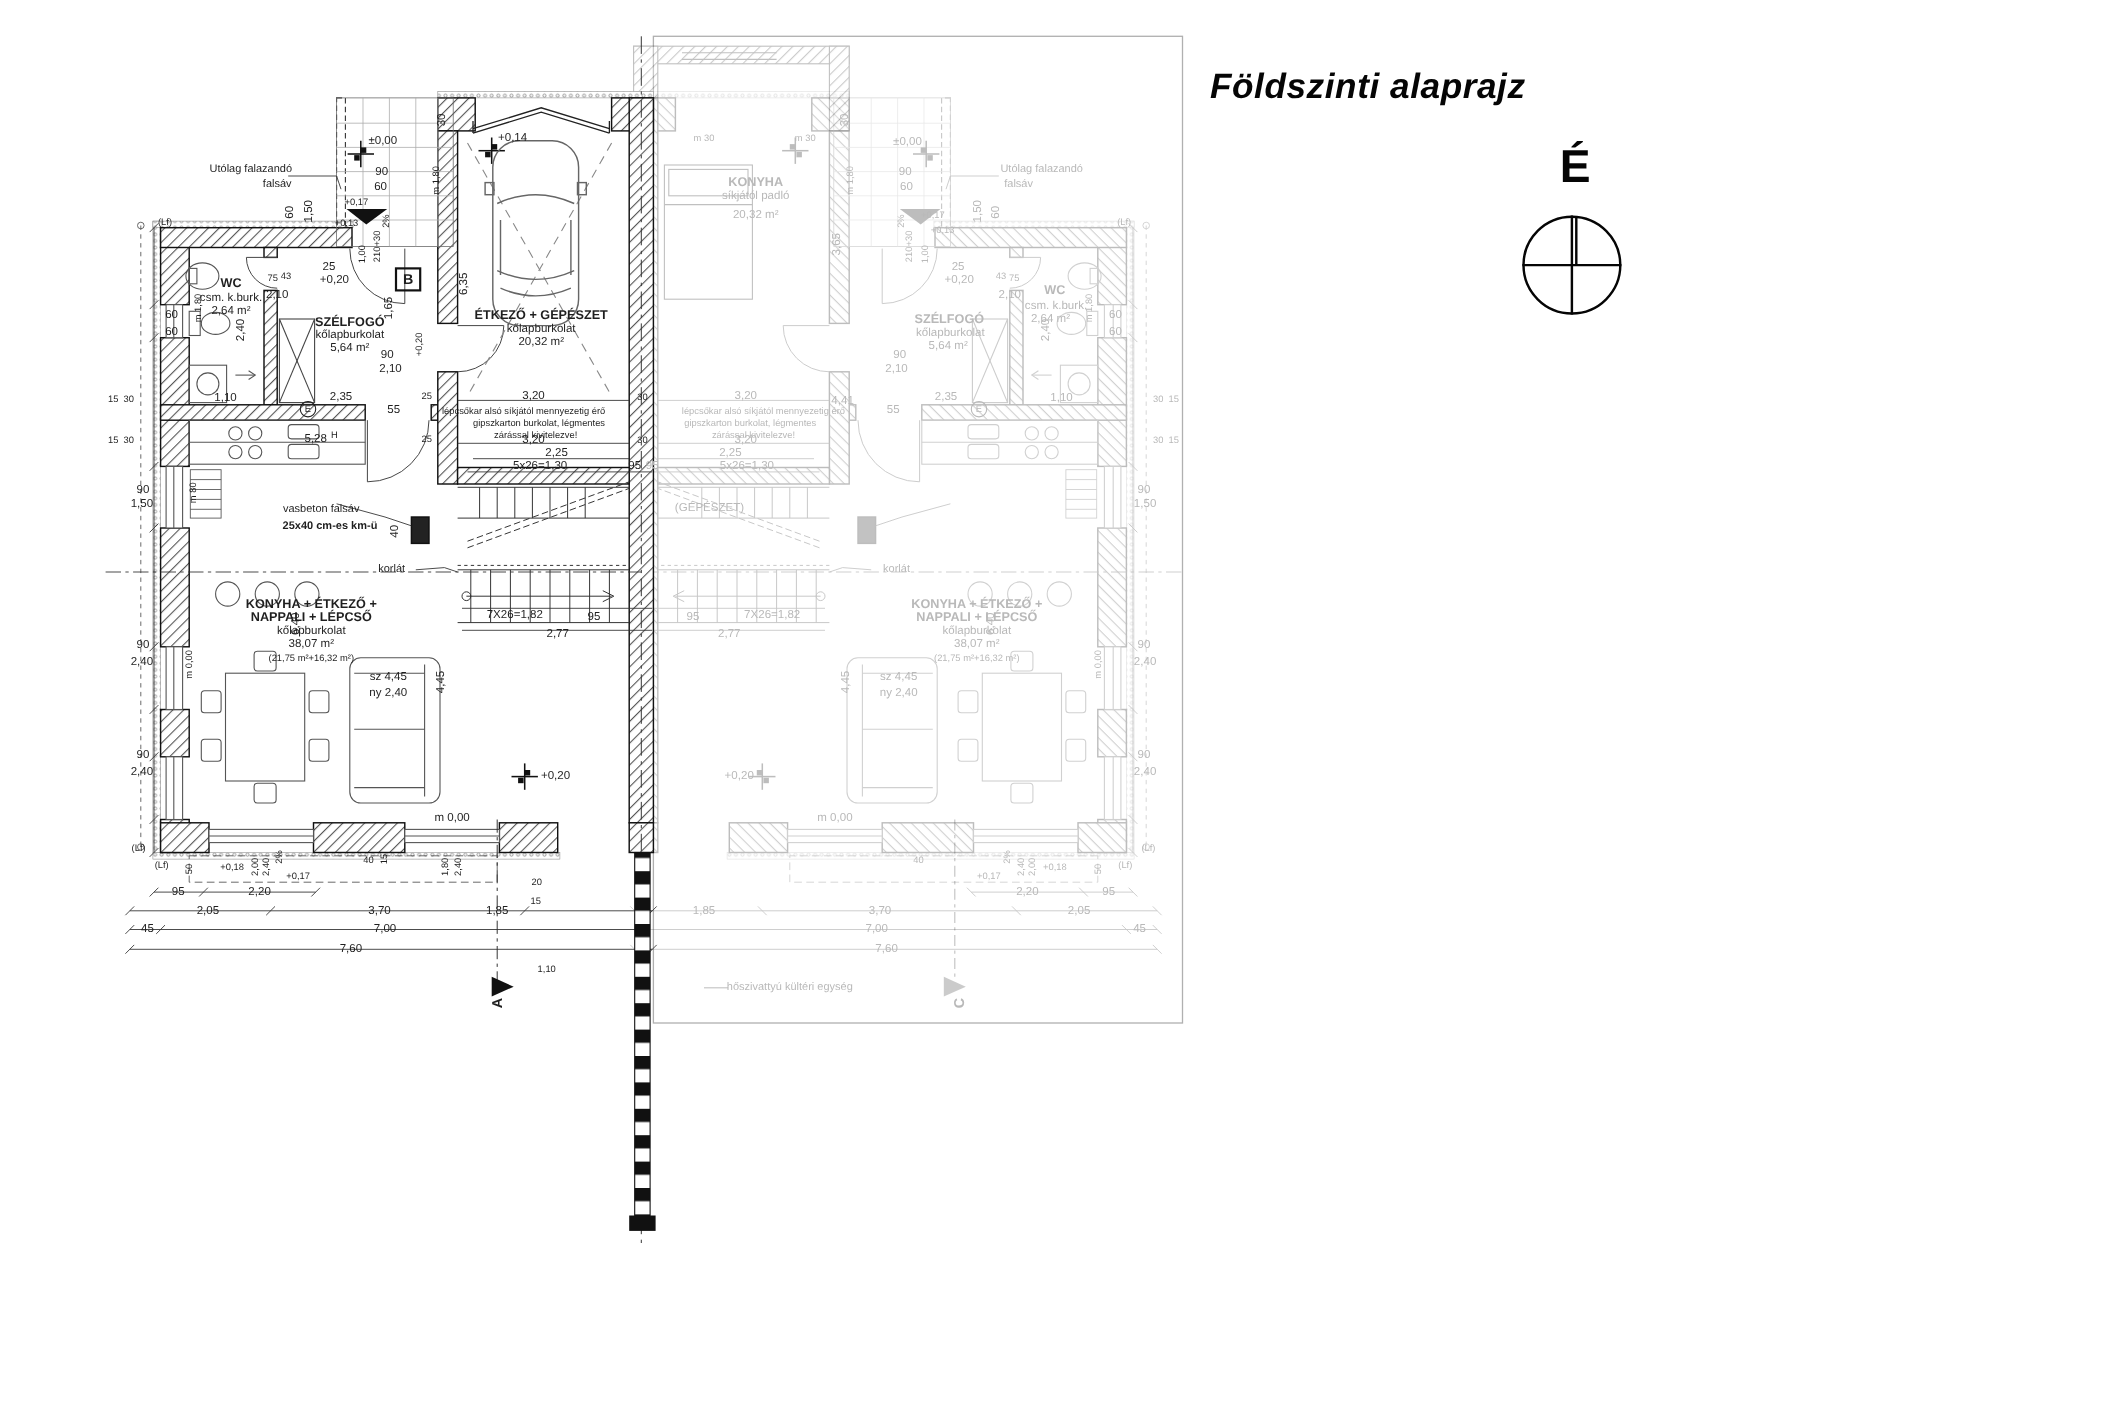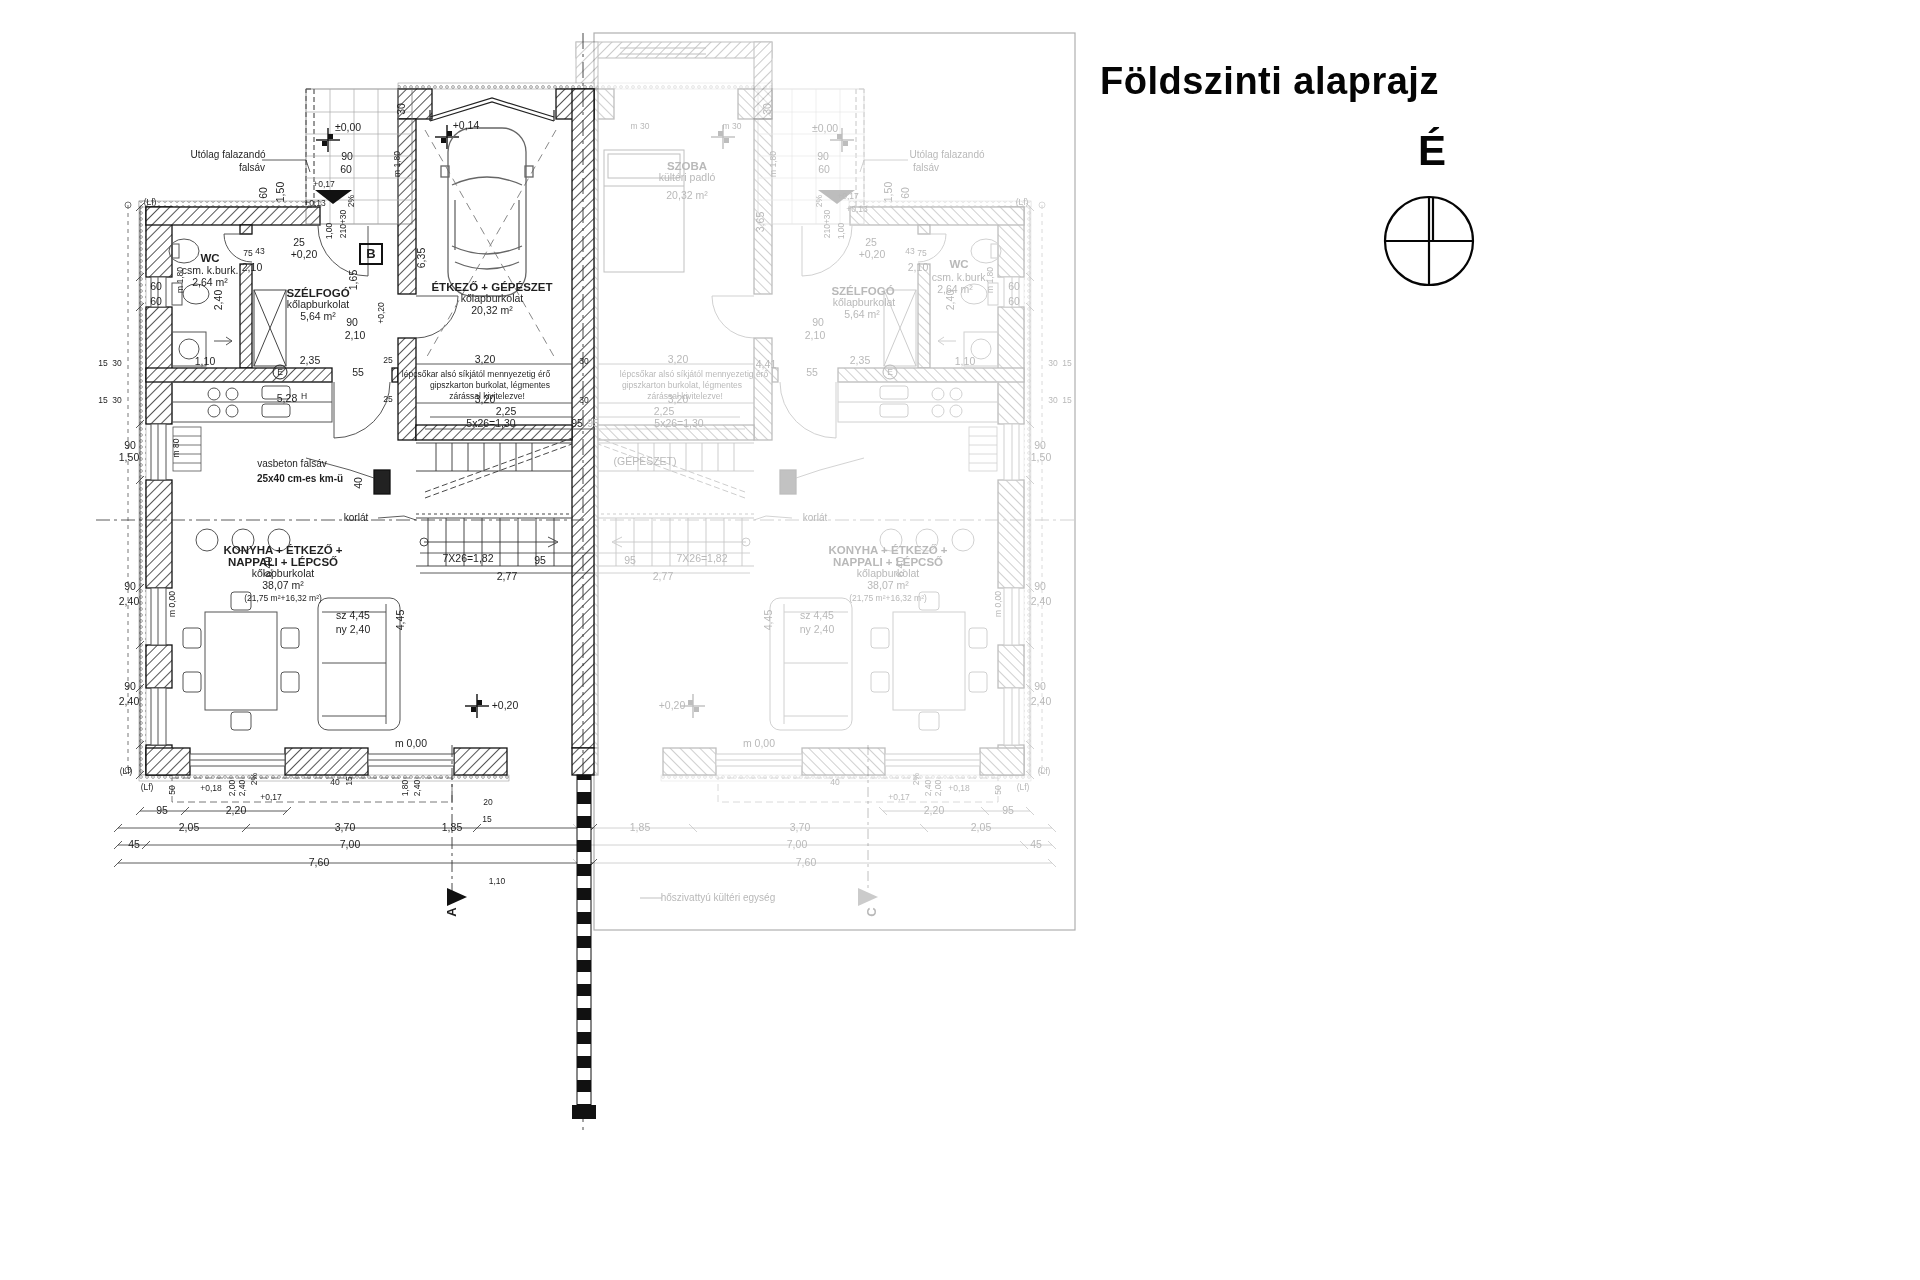--- a/index.html
+++ b/index.html
@@ -10,22 +10,22 @@
        color:#1f1f1f;white-space:nowrap;}
   .rm{font-weight:bold;font-size:11.5px;}
   .sub{font-size:10.5px;}
   .tiny{font-size:8.5px;}
   .note{font-size:10px;}
   .sec{font-weight:bold;font-size:13px;}
   .circ{border:1px solid #1f1f1f;border-radius:50%;width:13px;height:13px;line-height:13px;
         text-align:center;font-size:8.5px;}
   .f{color:#b9b9b9;}
   .f.circ{border-color:#b9b9b9;}
-  #plan-title{position:absolute;left:1100px;top:60px;font-size:38px;font-weight:bold;color:#050505;
-        letter-spacing:.5px;}
+  #plan-title{position:absolute;left:1100px;top:60px;font-size:32px;font-weight:bold;color:#050505;
+        letter-spacing:.5px;font-style:italic;}
   #north{position:absolute;left:1382px;top:130px;width:100px;height:200px;text-align:center;color:#050505;}
   #north .nletter{font-size:42px;font-weight:bold;display:block;line-height:1;margin-bottom:22px;}
 </style>
 </head>
 <body>
 
 <div id="sheet">
 
 <svg id="plansvg" width="1920" height="1280" viewBox="0 0 1920 1280">
   <defs>
@@ -448,22 +448,22 @@
       <span class="ann" style="left: 134px; top: 845px; transform: translate(-50%, -50%);">45</span>
       <span class="ann" style="left: 350px; top: 845px; transform: translate(-50%, -50%);">7,00</span>
       <span class="ann" style="left: 319px; top: 863px; transform: translate(-50%, -50%);">7,60</span>
       <span class="ann sec" style="left: 452px; top: 912px; transform: translate(-50%, -50%) rotate(-90deg);">A</span>
       <span class="ann tiny" style="left: 497px; top: 881px; transform: translate(-50%, -50%);">1,10</span>
       <span class="ann tiny" style="left: 388px; top: 360px; transform: translate(-50%, -50%);">25</span>
       <span class="ann tiny" style="left: 388px; top: 399px; transform: translate(-50%, -50%);">25</span>
       <span class="ann tiny" style="left: 584px; top: 361px; transform: translate(-50%, -50%);">30</span>
       <span class="ann tiny" style="left: 584px; top: 400px; transform: translate(-50%, -50%);">30</span>
       <span class="ann sec" style="left: 371px; top: 254px; transform: translate(-50%, -50%);">B</span>
-      <span class="ann rm f" style="left: 687px; top: 166px; transform: translate(-50%, -50%);">SZOBA</span>
-      <span class="ann f" style="left: 687px; top: 178px; transform: translate(-50%, -50%);">kültéri padló</span>
+      <span class="ann rm f" style="left: 687px; top: 166px; transform: translate(-50%, -50%);">KONYHA</span>
+      <span class="ann f" style="left: 687px; top: 178px; transform: translate(-50%, -50%);">síkjától padló</span>
       <span class="ann f" style="left: 687px; top: 196px; transform: translate(-50%, -50%);">20,32 m²</span>
       <span class="ann note f" style="left: 947px; top: 155px; transform: translate(-50%, -50%);">Utólag falazandó</span>
       <span class="ann note f" style="left: 926px; top: 168px; transform: translate(-50%, -50%);">falsáv</span>
       <span class="ann rm f" style="left: 863px; top: 291px; transform: translate(-50%, -50%);">SZÉLFOGÓ</span>
       <span class="ann f" style="left: 864px; top: 303px; transform: translate(-50%, -50%);">kőlapburkolat</span>
       <span class="ann f" style="left: 862px; top: 315px; transform: translate(-50%, -50%);">5,64 m²</span>
       <span class="ann rm f" style="left: 959px; top: 264px; transform: translate(-50%, -50%);">WC</span>
       <span class="ann f" style="left: 960px; top: 278px; transform: translate(-50%, -50%);">csm. k.burk.</span>
       <span class="ann f" style="left: 955px; top: 290px; transform: translate(-50%, -50%);">2,64 m²</span>
       <span class="ann rm f" style="left: 888px; top: 550px; transform: translate(-50%, -50%);">KONYHA + ÉTKEZŐ +</span>

